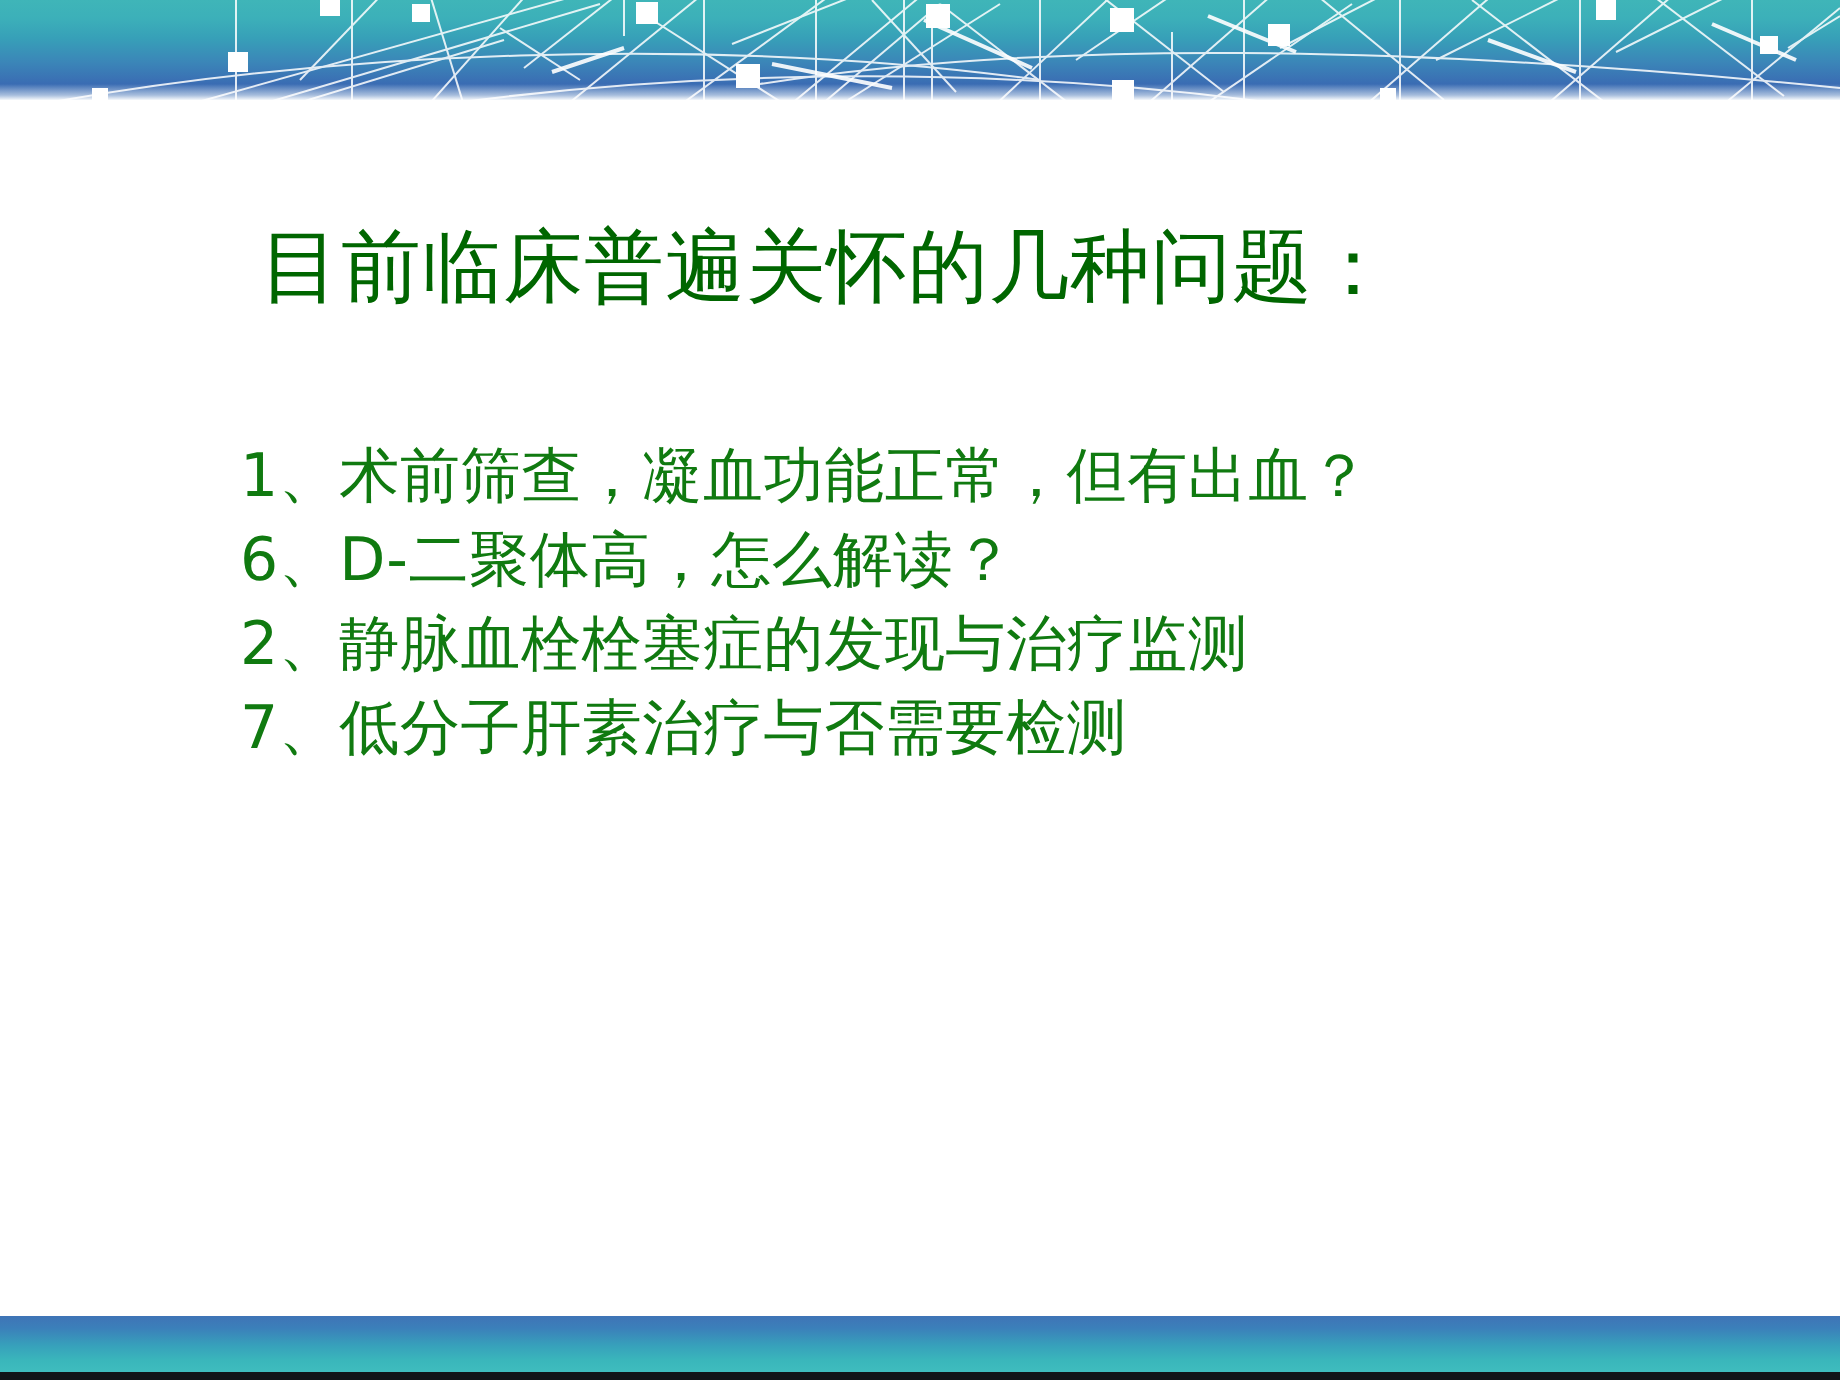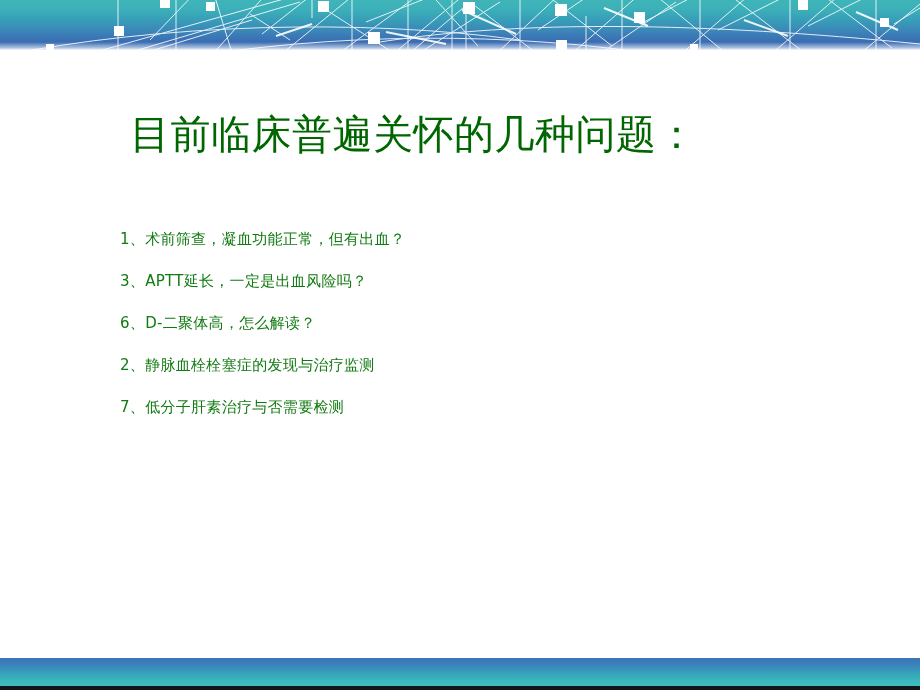--- a/index.html
+++ b/index.html
@@ -72,21 +72,21 @@
     margin-left: 16px;
   }
 
   .bullet-list {
     position: absolute;
     left: 120px;
     top: 168px;
     width: 720px;
   }
   .bullet-item {
-    font-size: 15px;
+    font-size: 30px;
     line-height: 42px;
     color: #107a10;
     white-space: nowrap;
     letter-spacing: 0.3px;
   }
 
   
   .bottom-bar {
     position: absolute;
     left: 0;
@@ -194,21 +194,20 @@
     </svg>
     <div class="banner-fade"></div>
   </div>
 
   <div class="content">
 
     <div class="slide-title">目前临床普遍关怀的几种问题：</div>
 
     <div class="bullet-list">
       <div class="bullet-item">1、术前筛查，凝血功能正常，但有出血？</div>
-      <div class="bullet-item">3、APTT延长，一定是出血风险吗？</div>
       <div class="bullet-item">6、D-二聚体高，怎么解读？</div>
       <div class="bullet-item">2、静脉血栓栓塞症的发现与治疗监测</div>
       <div class="bullet-item">7、低分子肝素治疗与否需要检测</div>
     </div>
 
   </div>
 
   <div class="bottom-bar"></div>
   <div class="bottom-edge"></div>
 

